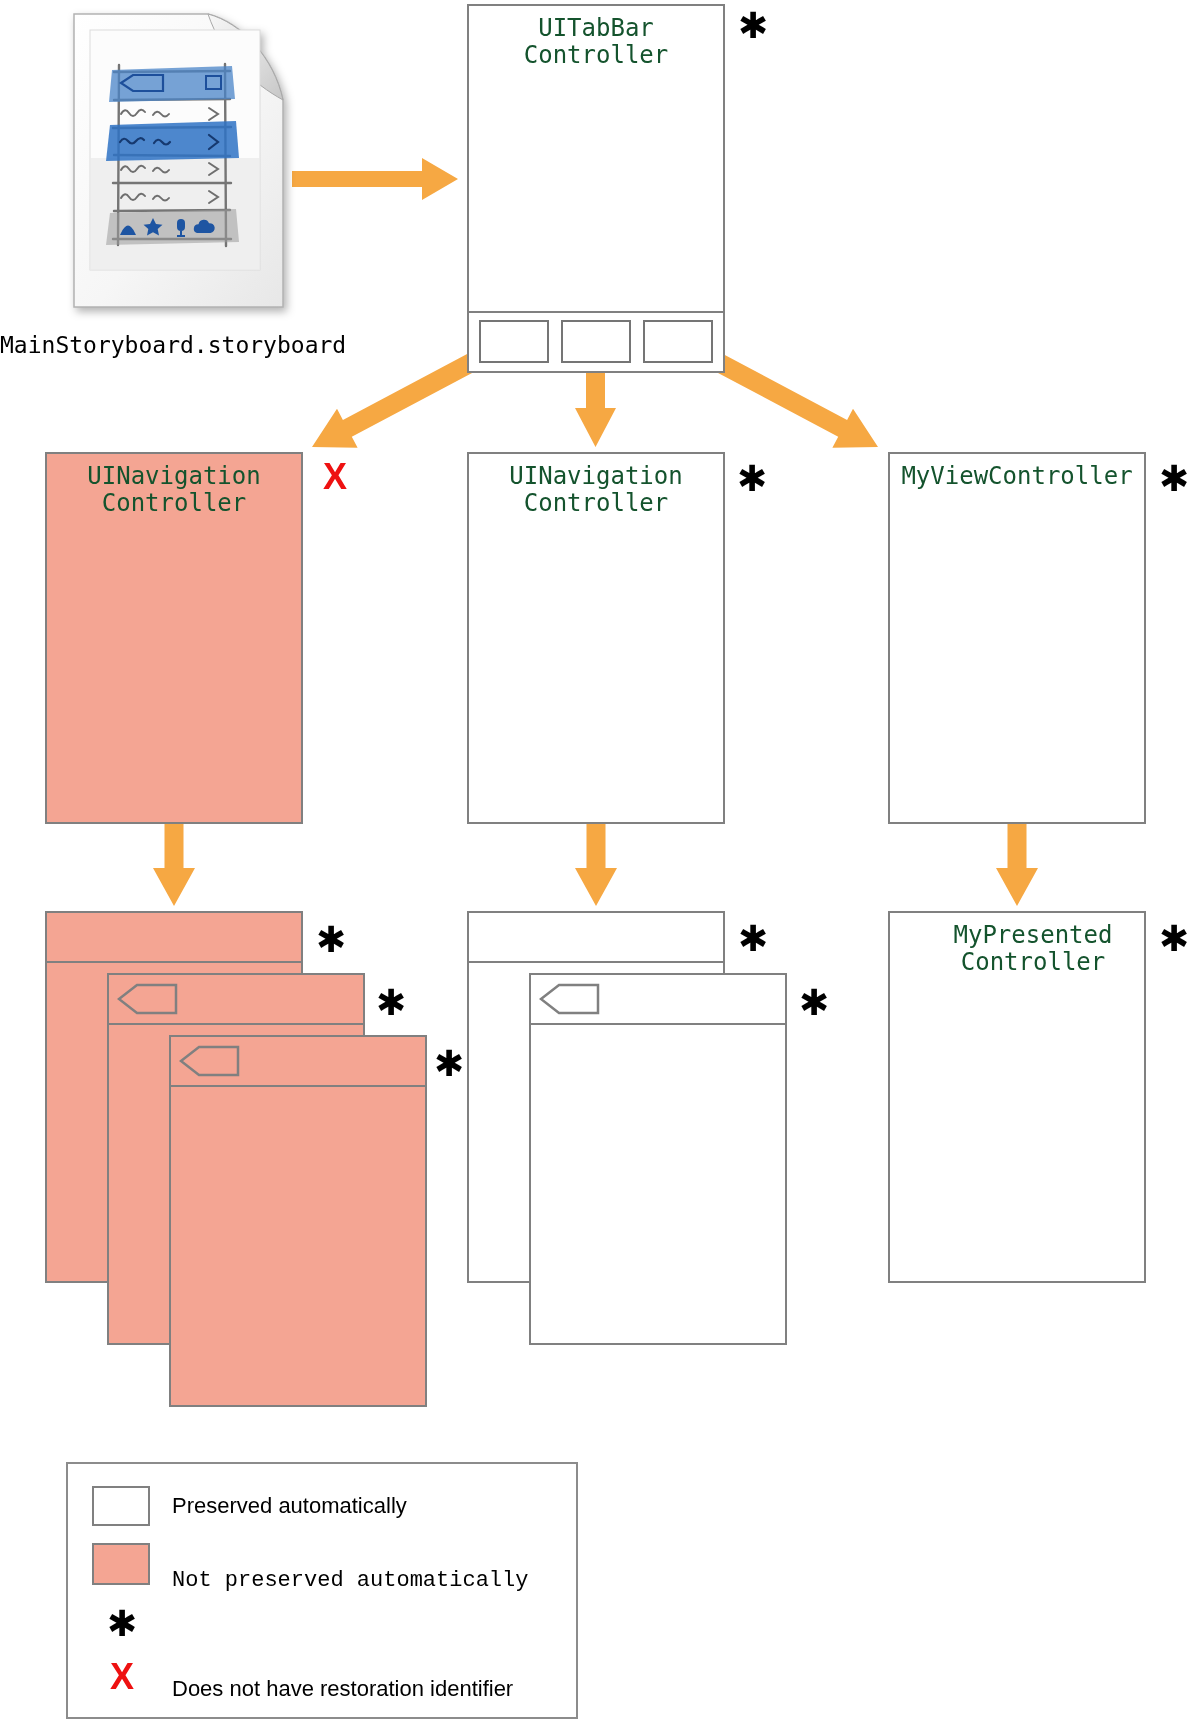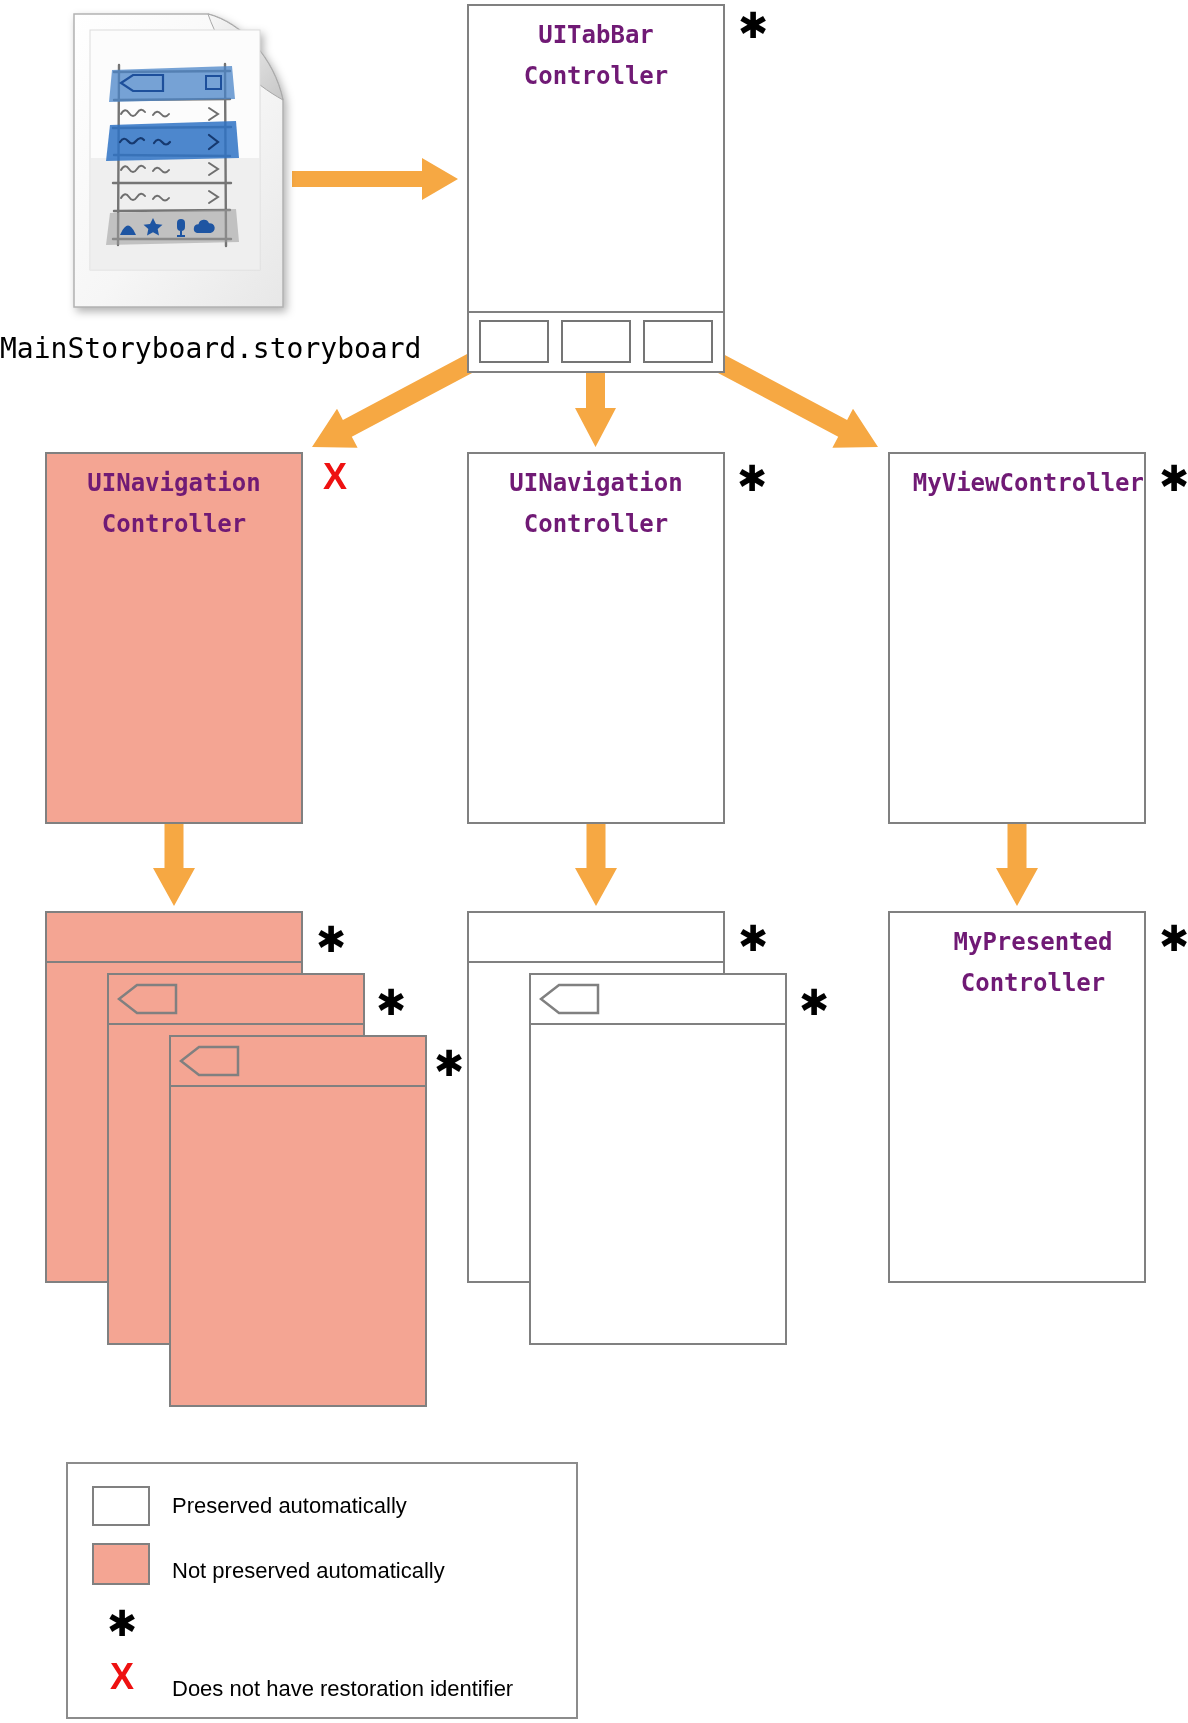--- a/index.html
+++ b/index.html
@@ -8,42 +8,42 @@
     font-family:"DejaVu Sans Mono", monospace; overflow:hidden;
   }
   #arrows { position:absolute; left:0; top:0; width:1188px; height:1723px; }
   .box {
     position:absolute; box-sizing:border-box;
     border:2px solid var(--box_border,#808080); background:#fff;
     text-align:center;
   }
   .box.salmon { background:var(--salmon,#F4A593); }
   .title {
-    font-family:"DejaVu Sans Mono", monospace; font-size:24px; line-height:41px;
-    padding-top:9px; color:#701a75; white-space:pre-line;font-weight:bold;
+    font-family:"DejaVu Sans Mono", monospace; font-size:24px; line-height:27px;
+    padding-top:9px; color:#14532d; white-space:pre-line;
   }
   
   .strip { position:absolute; box-sizing:border-box; border:2px solid var(--box_border,#808080); background:#fff; }
   .tabslot { position:absolute; box-sizing:border-box; width:70px; height:43px; top:7px;
              border:2px solid #757575; background:#fff; }
   
   .card { position:absolute; box-sizing:border-box; width:258px; height:372px;
           border:2px solid var(--box_border,#808080); background:#fff; }
   .card.salmon { background:var(--salmon,#F4A593); }
   .navbar { position:relative; box-sizing:border-box; height:50px;
             border-bottom:2px solid var(--box_border,#808080); }
   .backbtn { position:absolute; left:8px; top:7px; }
   
   .marker { position:absolute; width:44px; height:44px; display:flex;
             align-items:center; justify-content:center; color:#000; }
   .marker.ast { font-family:"DejaVu Sans", sans-serif; font-size:36px; }
   .marker.xm  { font-family:"Liberation Sans", sans-serif; font-weight:bold;
                 font-size:36px; color:var(--red,#EE1111); }
   
-  .file-label { position:absolute; left:0px; top:332px; font-size:28px; color:#000;
+  .file-label { position:absolute; left:0px; top:332px; font-size:23px; color:#000;
                 font-family:"DejaVu Sans Mono", monospace; white-space:nowrap; }
   .file-icon { position:absolute; left:62px; top:10px;
                filter:drop-shadow(3px 4px 4px rgba(0,0,0,0.30)); }
   
   .legend { position:absolute; left:46px; top:1462px; width:512px; height:257px;
             box-sizing:border-box; border:2px solid #8c8c8c; background:#fff;margin-left:20px; }
   .legend .swatch { position:absolute; left:24px; width:58px; box-sizing:border-box;
                     border:2px solid var(--box_border,#808080); background:#fff; }
   .legend .swatch.salmon { background:var(--salmon,#F4A593); }
   .legend .sym { position:absolute; left:24px; width:60px; display:flex;
@@ -144,21 +144,21 @@
   </div>
 
   <div class="box salmon" style="left:45px;top:452px;width:258px;height:372px;">
     <div class="title">UINavigation
 Controller</div>
   </div>
   <div class="box" style="left:467px;top:452px;width:258px;height:372px;">
     <div class="title">UINavigation
 Controller</div>
   </div>
-  <div class="box" style="left:888px;top:452px;width:258px;height:372px;text-align:right;">
+  <div class="box" style="left:888px;top:452px;width:258px;height:372px;">
     <div class="title">MyViewController</div>
   </div>
 
   <div class="card salmon" style="left:45px;top:911px;">
     <div class="navbar"></div>
   </div>
   <div class="card salmon" style="left:107px;top:973px;">
     <div class="navbar">
       <svg class="backbtn" width="62" height="34" viewBox="0 0 62 34">
         <path d="M2,17 L20,3 H59 V31 H20 Z" fill="none" stroke="#808080" stroke-width="2.5"></path>
@@ -198,21 +198,21 @@
   <span class="marker ast" style="left:369px;top:980px;">✱</span>
   <span class="marker ast" style="left:427px;top:1041px;">✱</span>
   <span class="marker ast" style="left:731px;top:916px;">✱</span>
   <span class="marker ast" style="left:792px;top:980px;">✱</span>
 
   <div class="legend">
     <div class="swatch" style="top:22px;height:40px;"></div>
     <div class="lab" style="top:22px;height:40px;">Preserved automatically</div>
 
     <div class="swatch salmon" style="top:79px;height:42px;"></div>
-    <div class="lab" style="top:86px;height:42px;">Not preserved automatically</div>
+    <div class="lab" style="top:95px;height:42px;font-family:Liberation Mono, monospace;">Not preserved automatically</div>
 
     <div class="sym ast" style="top:137px;height:44px;">✱</div>
 
     <div class="sym xm" style="top:191px;height:44px;">X</div>
     <div class="lab" style="top:203px;height:44px;">Does not have restoration identifier</div>
   </div>
 
 </div>
 
 </body></html>

